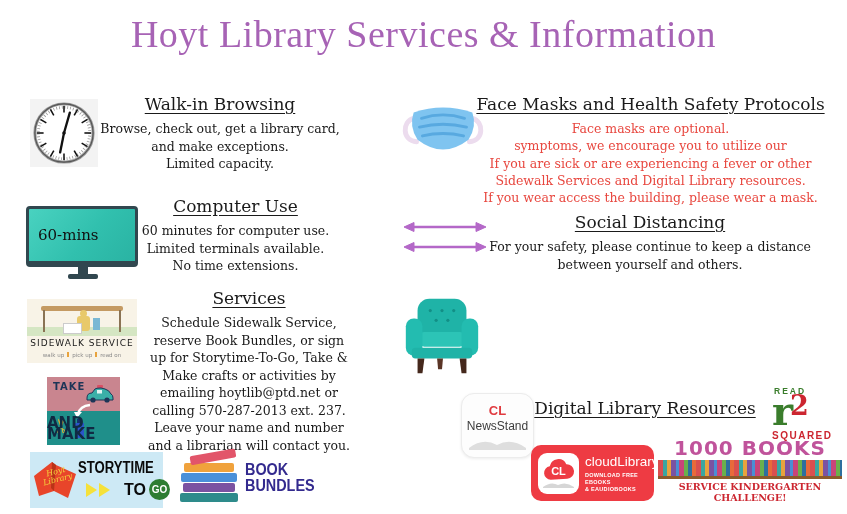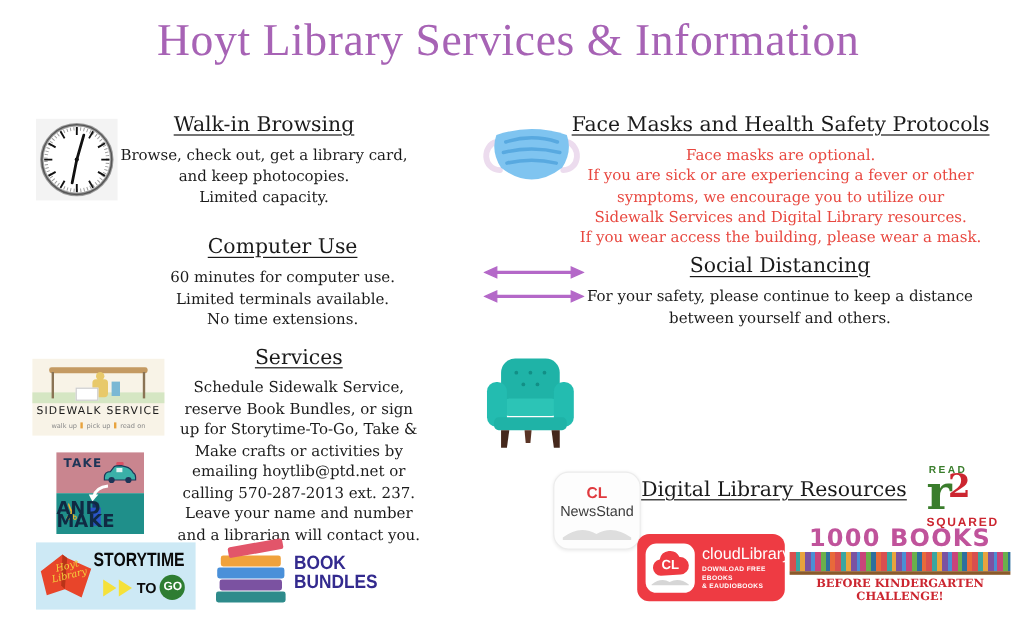--- a/index.html
+++ b/index.html
@@ -58,21 +58,21 @@
   
   .st{left:30px;top:452px;width:133px;height:56px;background:#cde9f5;}
   .st-booksvg{position:absolute;left:2px;top:6px;}
   .st-booktext{position:absolute;left:7px;top:16px;width:40px;text-align:center;color:#f5d23c;
                font-style:italic;font-size:8px;line-height:8px;transform:rotate(-14deg);}
   .st-line1{position:absolute;left:48px;top:7px;font-family:"Liberation Sans",sans-serif;
             font-weight:bold;font-size:16px;color:#0a0a0a;transform:scaleX(.82);transform-origin:left;}
   .st-line2{position:absolute;left:56px;top:27px;display:flex;align-items:center;}
   .st-chev{width:0;height:0;border-top:7px solid transparent;border-bottom:7px solid transparent;
            border-left:11px solid #f5e13a;margin-right:2px;}
-  .st-to{font-family:"Liberation Sans",sans-serif;font-weight:bold;font-size:12px;color:#0a0a0a;margin:0 3px 0 2px;}
+  .st-to{font-family:"Liberation Sans",sans-serif;font-weight:bold;font-size:16px;color:#0a0a0a;margin:0 3px 0 12px;}
   .st-go{width:21px;height:21px;border-radius:50%;background:#2e7d32;color:#fff;display:flex;
          align-items:center;justify-content:center;font-family:"Liberation Sans",sans-serif;
          font-weight:bold;font-size:10px;}
 
   
   .bb{left:180px;top:453px;display:flex;align-items:center;gap:7px;}
   .bb-stack{width:58px;display:flex;flex-direction:column;align-items:center;}
   .bb-bar{height:9px;border-radius:2px;margin-top:1px;}
   .bb-tilt{width:46px;height:9px;border-radius:2px;background:#e2556a;transform:rotate(-10deg) translateX(4px);}
   .bb-text{font-family:"Liberation Sans",sans-serif;font-weight:800;font-size:16px;line-height:16px;
@@ -158,25 +158,32 @@
       <line x1="35" y1="35" x2="41" y2="14" stroke="#111" stroke-width="2.4" stroke-linecap="round"></line>
       <line x1="35" y1="35" x2="31" y2="55" stroke="#111" stroke-width="2.4" stroke-linecap="round"></line>
       <circle cx="35" cy="35" r="1.8" fill="#111"></circle>
     </svg>
   </div>
 
   <div class="abs walkin-text">
     <div class="sec-head">Walk-in Browsing</div>
     <div class="body-text">
       <div>Browse, check out, get a library card,</div>
-      <div>and keep photocopies.</div>
+      <div>and make exceptions.</div>
       <div>Limited capacity.</div>
     </div>
   </div>
 
+  <div class="abs monitor">
+    <div class="mon-screen">
+      <span class="mon-label">60-mins</span>
+    </div>
+    <div class="mon-neck"></div>
+    <div class="mon-base"></div>
+  </div>
 
   <div class="abs computer-text">
     <div class="sec-head">Computer Use</div>
     <div class="body-text">
       <div>60 minutes for computer use.</div>
       <div>Limited terminals available.</div>
       <div>No time extensions.</div>
     </div>
   </div>
 
@@ -274,22 +281,22 @@
       <path d="M24,22 Q46,15 68,22" stroke="#58a9e0" stroke-width="3" fill="none" stroke-linecap="round"></path>
       <path d="M22,31 Q46,25 70,31" stroke="#58a9e0" stroke-width="3" fill="none" stroke-linecap="round"></path>
       <path d="M25,40 Q46,35 67,40" stroke="#58a9e0" stroke-width="3" fill="none" stroke-linecap="round"></path>
     </svg>
   </div>
 
   <div class="abs masks-text">
     <div class="sec-head">Face Masks and Health Safety Protocols</div>
     <div class="body-text">
       <div>Face masks are optional.</div>
+      <div>symptoms, we encourage you to utilize our</div>
       <div>If you are sick or are experiencing a fever or other</div>
-      <div>symptoms, we encourage you to utilize our</div>
       <div>Sidewalk Services and Digital Library resources.</div>
       <div>If you wear access the building, please wear a mask.</div>
     </div>
   </div>
 
   <div class="abs arrows-wrap">
     <svg width="86" height="36" viewBox="0 0 86 36">
       <g fill="#b468c8" stroke="#b468c8">
         <line x1="10" y1="7" x2="76" y2="7" stroke-width="2.6"></line>
         <polygon points="2,7 12,2.5 12,11.5"></polygon>
@@ -375,16 +382,16 @@
         <div>DOWNLOAD FREE EBOOKS</div>
         <div>&amp; EAUDIOBOOKS</div>
       </div>
     </div>
   </div>
 
   <div class="abs tb">
     <div class="tb-title">1000 BOOKS</div>
     <div class="tb-shelf"></div>
     <div class="tb-bar"></div>
-    <div class="tb-sub">BEFORE KINDERGARTEN CHALLENGE!</div>
+    <div class="tb-sub">SERVICE KINDERGARTEN CHALLENGE!</div>
   </div>
 
 </div>
 
 </body></html>

